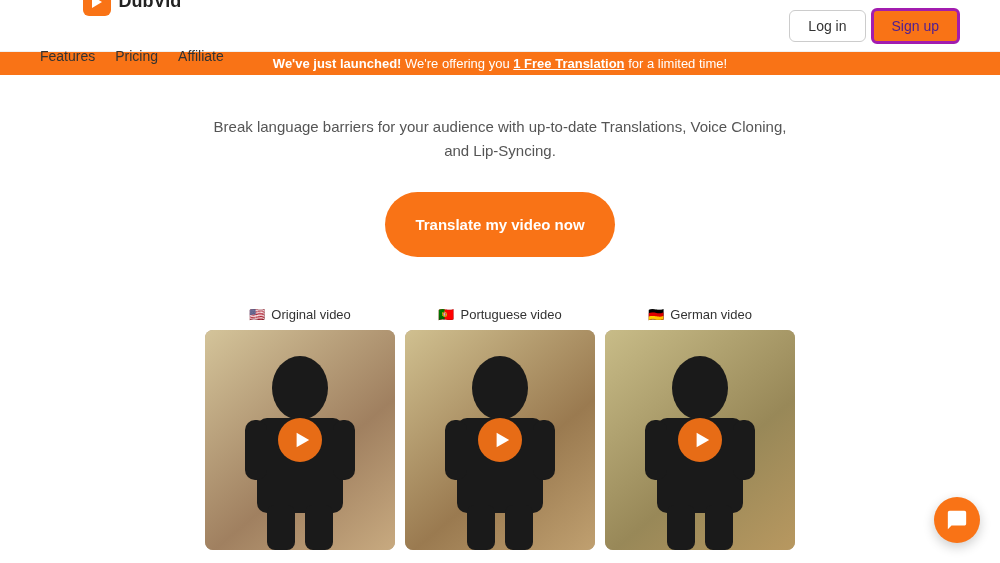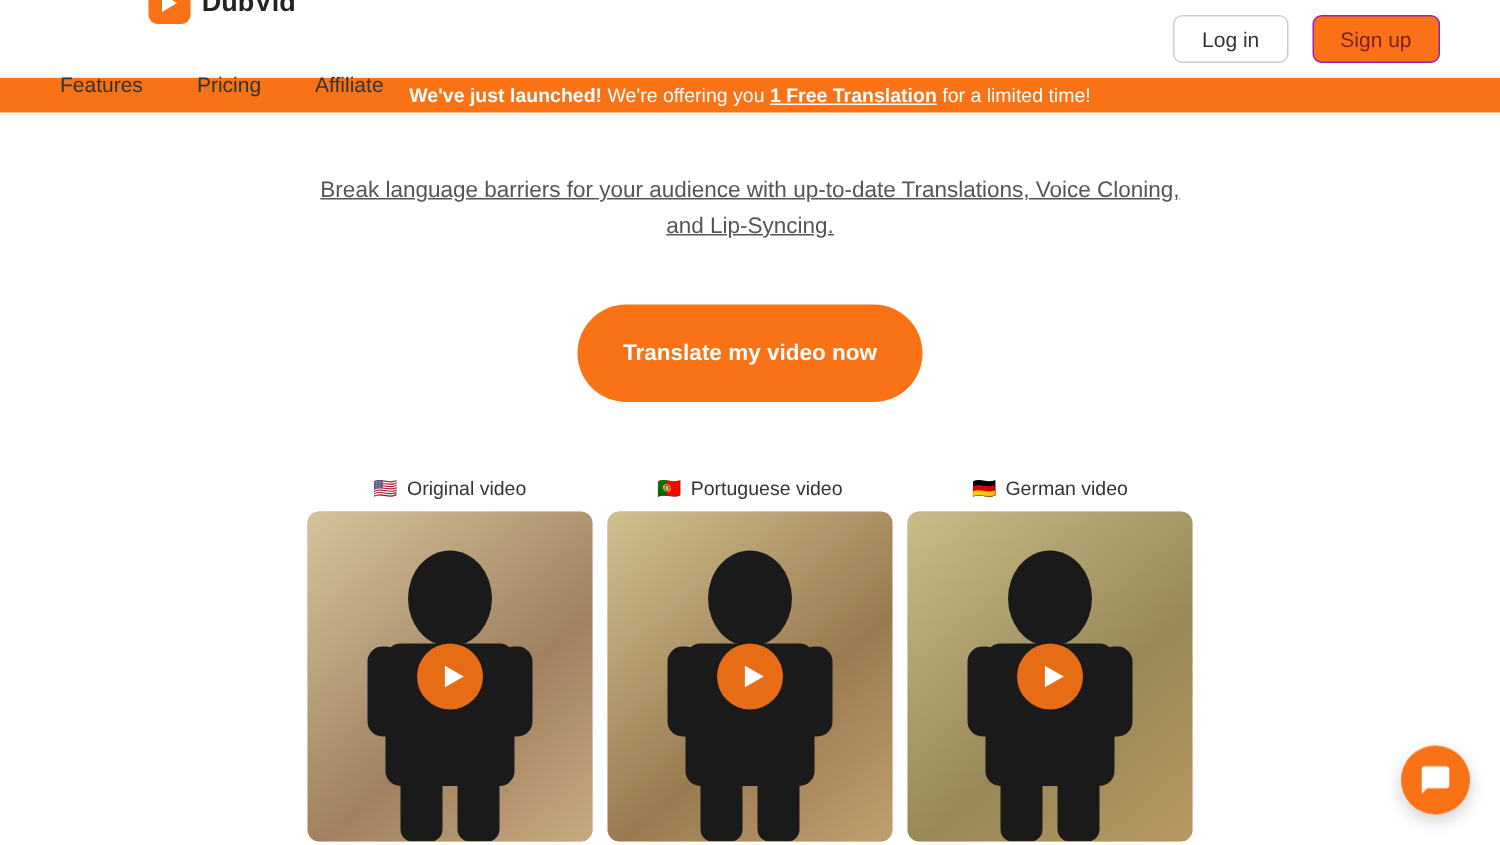--- a/index.html
+++ b/index.html
@@ -8,39 +8,39 @@
     
     .navbar {
       display: flex; align-items: center; justify-content: space-between;
       padding: 0 40px; height: 52px; background: #fff;
       border-bottom: 1px solid #f0f0f0;
     }
     .nav-left { display: flex; align-items: center; gap: 32px; flex-direction: column; }
     .logo { display: flex; align-items: center; gap: 8px; font-weight: 700; font-size: 18px; color: #222; }
     .logo-icon { width: 28px; height: 28px; background: #f97316; border-radius: 6px; display: flex; align-items: center; justify-content: center; }
     .logo-icon svg { width: 16px; height: 16px; fill: white; }
-    .nav-links { display: flex; gap: 36px; }
+    .nav-links { display: flex; gap: 20px; }
     .nav-link { font-size: 14px; color: #333; text-decoration: none; cursor: pointer; }
-    .nav-right { display: flex; gap: 16px; align-items: center; }
+    .nav-right { display: flex; gap: 5px; align-items: center; }
     .btn-login { padding: 7px 18px; border: 1px solid #ccc; border-radius: 6px; background: #fff; font-size: 14px; color: #333; cursor: pointer; }
-    .btn-signup { padding: 7px 18px; border: 1px solid #a21caf; border-radius: 6px; background: #f97316; font-size: 14px; color: #7f1d1d; cursor: pointer; }
+    .btn-signup { padding: 7px 18px; border: 3px solid #a21caf; border-radius: 6px; background: #f97316; font-size: 14px; color: #4c1d95; cursor: pointer; }
 
     
     .banner {
       background: #f97316; padding: 4px 20px; text-align: center;
       font-size: 13px; color: #fff;
     }
     .banner strong { font-weight: 700; }
     .banner a { color: #fff; font-weight: 700; text-decoration: underline; }
 
     
     .hero { text-align: center; padding: 40px 20px 20px; }
     .hero-title { font-size: 42px; font-weight: 800; color: #111; line-height: 1.15; margin-bottom: 14px; }
     .hero-title-orange { color: #f97316; text-decoration: underline; text-decoration-color: #f97316; }
-    .hero-subtitle { font-size: 15px; color: #555; line-height: 1.6; margin-bottom: 40px; text-decoration: underline; }
+    .hero-subtitle { font-size: 15px; color: #555; line-height: 1.6; margin-bottom: 29px; }
     .btn-cta {
       display: inline-block; background: #f97316; color: #fff;
       padding: 24px 30px; border-radius: 50px; font-size: 15px;
       font-weight: 600; cursor: pointer; border: none;
     }
 
     
     .videos-section { display: flex; justify-content: center; gap: 10px; padding: 30px 30px 0; }
     .video-col { display: flex; flex-direction: column; align-items: center; gap: 8px; }
     .video-label { display: flex; align-items: center; gap: 6px; font-size: 13px; color: #333; font-weight: 500; }

